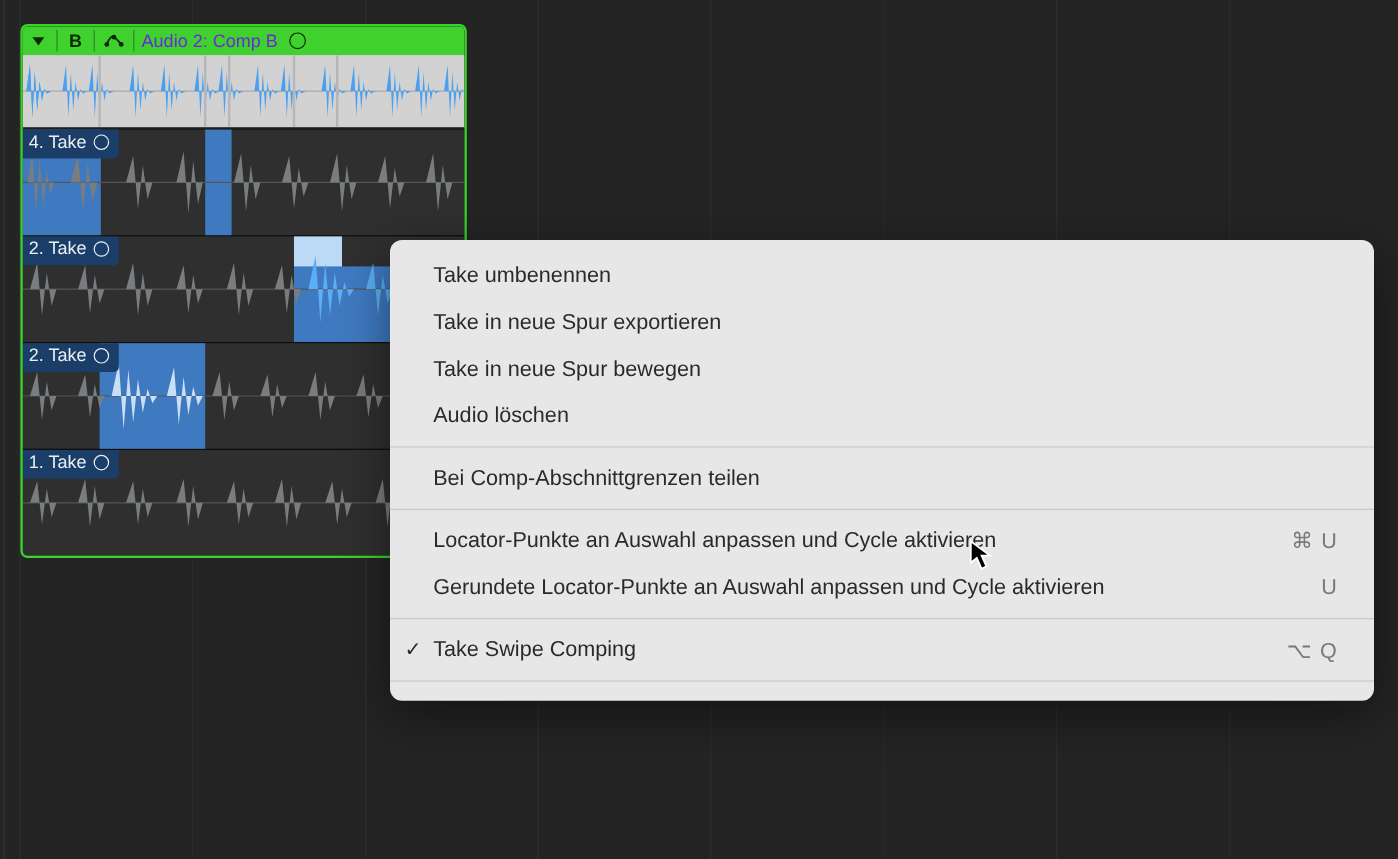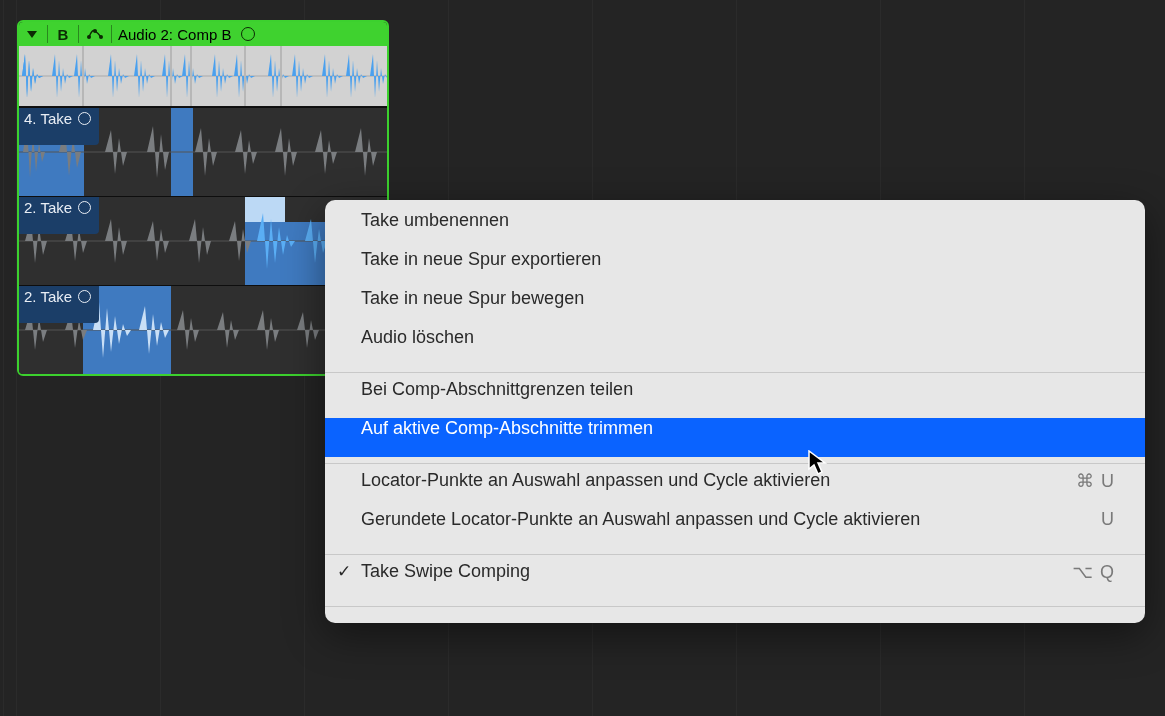--- a/index.html
+++ b/index.html
@@ -55,21 +55,21 @@
     position:relative;
   }
   .hdr-btn{
     display:inline-flex;align-items:center;justify-content:center;
     height:18px;min-width:18px;
     color:#0c2a04;
   }
   .tri-down{width:0;height:0;border-left:5px solid transparent;border-right:5px solid transparent;border-top:7px solid #0c2a04;}
   .sep{width:1px;height:18px;background:rgba(0,0,0,.35);}
   .comp-icon svg{display:block}
-  .hdr-title{flex:0 0 auto;color:#000000;white-space:nowrap;}
+  .hdr-title{flex:0 0 auto;color:#6d28d9;white-space:nowrap;}
   .loop-dot{width:12px;height:12px;border:1.6px solid #0c2a04;border-radius:50%;margin-left:4px;}
   
   .comp-lane{
     height:60px;position:relative;
     background:#e0e0e0;
     border-bottom:1px solid #111;
   }
   .comp-lane svg{position:absolute;inset:0;}
   
   .take-lane{
@@ -77,21 +77,21 @@
     background:#2f2f2f;
     border-top:1px solid #0e0e0e;
   }
   .take-lane:last-child{border-bottom:0}
   .take-label{
     position:absolute;left:0;top:0;
     display:flex;align-items:center;gap:6px;
     background:var(--label-bg);
     color:var(--label-txt);
     font-size:15px;
-    padding:2px 8px 18px 5px;
+    padding:2px 8px 5px 5px;
     border-bottom-right-radius:4px;
     z-index:3;
   }
   .take-label .ring{width:11px;height:11px;border:1.6px solid var(--label-txt);border-radius:50%;}
   .sel-region{
     position:absolute;top:0;bottom:0;
     background:var(--blue-sel);
     z-index:1;
   }
   .sel-region.light{background:var(--blue-sel-light);}
@@ -102,21 +102,21 @@
     position:absolute;left:325px;top:200px;
     width:820px;
     background:var(--menu-bg);
     border-radius:10px;
     box-shadow:0 12px 40px rgba(0,0,0,.45);
     padding:10px 0;
     color:var(--menu-txt);
     z-index:50;
   }
   .menu-item{
-    display:flex;
+    display:flex;align-items:center;
     height:39px;
     padding:0 30px 0 36px;
     font-size:18px;
     position:relative;
     cursor:default;
   }
   .menu-item .check{
     position:absolute;left:12px;
     font-size:17px;color:var(--menu-txt);
   }
@@ -252,41 +252,54 @@
                  L238 44 L244 24 L248 64 L252 32 L256 56 L260 44 L278 44 L284 26 L288 62 L292 34 L296 54 L300 44
                  L318 44 L324 24 L328 64 L332 32 L336 56 L340 44 L358 44 L362 30 L366 58 L368 44 Z"></path>
       </g>
       <g fill="#c9dff6">
         <path d="M68 44 L74 44 L80 16 L84 72 L88 22 L92 66 L96 30 L100 58 L104 38 L108 50 L112 44
                  L120 44 L126 20 L130 68 L134 28 L138 60 L142 36 L146 52 L150 44 Z"></path>
       </g>
     </svg>
   </div>
 
+  <div class="take-lane">
+    <div class="take-label">
+      <span>1. Take</span>
+      <span class="ring"></span>
+    </div>
+    <svg class="take-wave" viewBox="0 0 368 88" preserveAspectRatio="none">
+      <line x1="0" y1="44" x2="368" y2="44" stroke="#555" stroke-width="1"></line>
+      <g class="wf">
+        <path d="M0 44 L6 44 L12 26 L16 62 L20 32 L24 56 L28 44 L46 44 L52 24 L56 64 L60 30 L64 58 L68 44
+                 L86 44 L92 26 L96 62 L100 32 L104 56 L108 44 L128 44 L134 24 L138 64 L142 30 L146 58 L150 44
+                 L170 44 L176 26 L180 62 L184 32 L188 56 L192 44 L210 44 L216 24 L220 64 L224 30 L228 58 L232 44
+                 L252 44 L258 26 L262 62 L266 32 L270 56 L274 44 L294 44 L300 24 L304 64 L308 30 L312 58 L316 44
+                 L336 44 L342 26 L346 62 L350 32 L354 56 L358 44 L368 44 Z"></path>
+      </g>
+    </svg>
+  </div>
 </div>
 
 <div class="context-menu">
   <div class="menu-item">
       <span>Take umbenennen</span>
     </div>
   <div class="menu-item">
       <span>Take in neue Spur exportieren</span>
     </div>
   <div class="menu-item">
       <span>Take in neue Spur bewegen</span>
     </div>
   <div class="menu-item">
       <span>Audio löschen</span>
     </div>
   <div class="menu-sep"></div>
   <div class="menu-item">
       <span>Bei Comp-Abschnittgrenzen teilen</span>
-    </div>
-  <div class="menu-item highlight">
-      <span>Auf aktive Comp-Abschnitte trimmen</span>
     </div>
   <div class="menu-sep"></div>
   <div class="menu-item">
       <span>Locator-Punkte an Auswahl anpassen und Cycle aktivieren</span>
       <span class="shortcut">⌘ U</span>
     </div>
   <div class="menu-item">
       <span>Gerundete Locator-Punkte an Auswahl anpassen und Cycle aktivieren</span>
       <span class="shortcut">U</span>
     </div>

